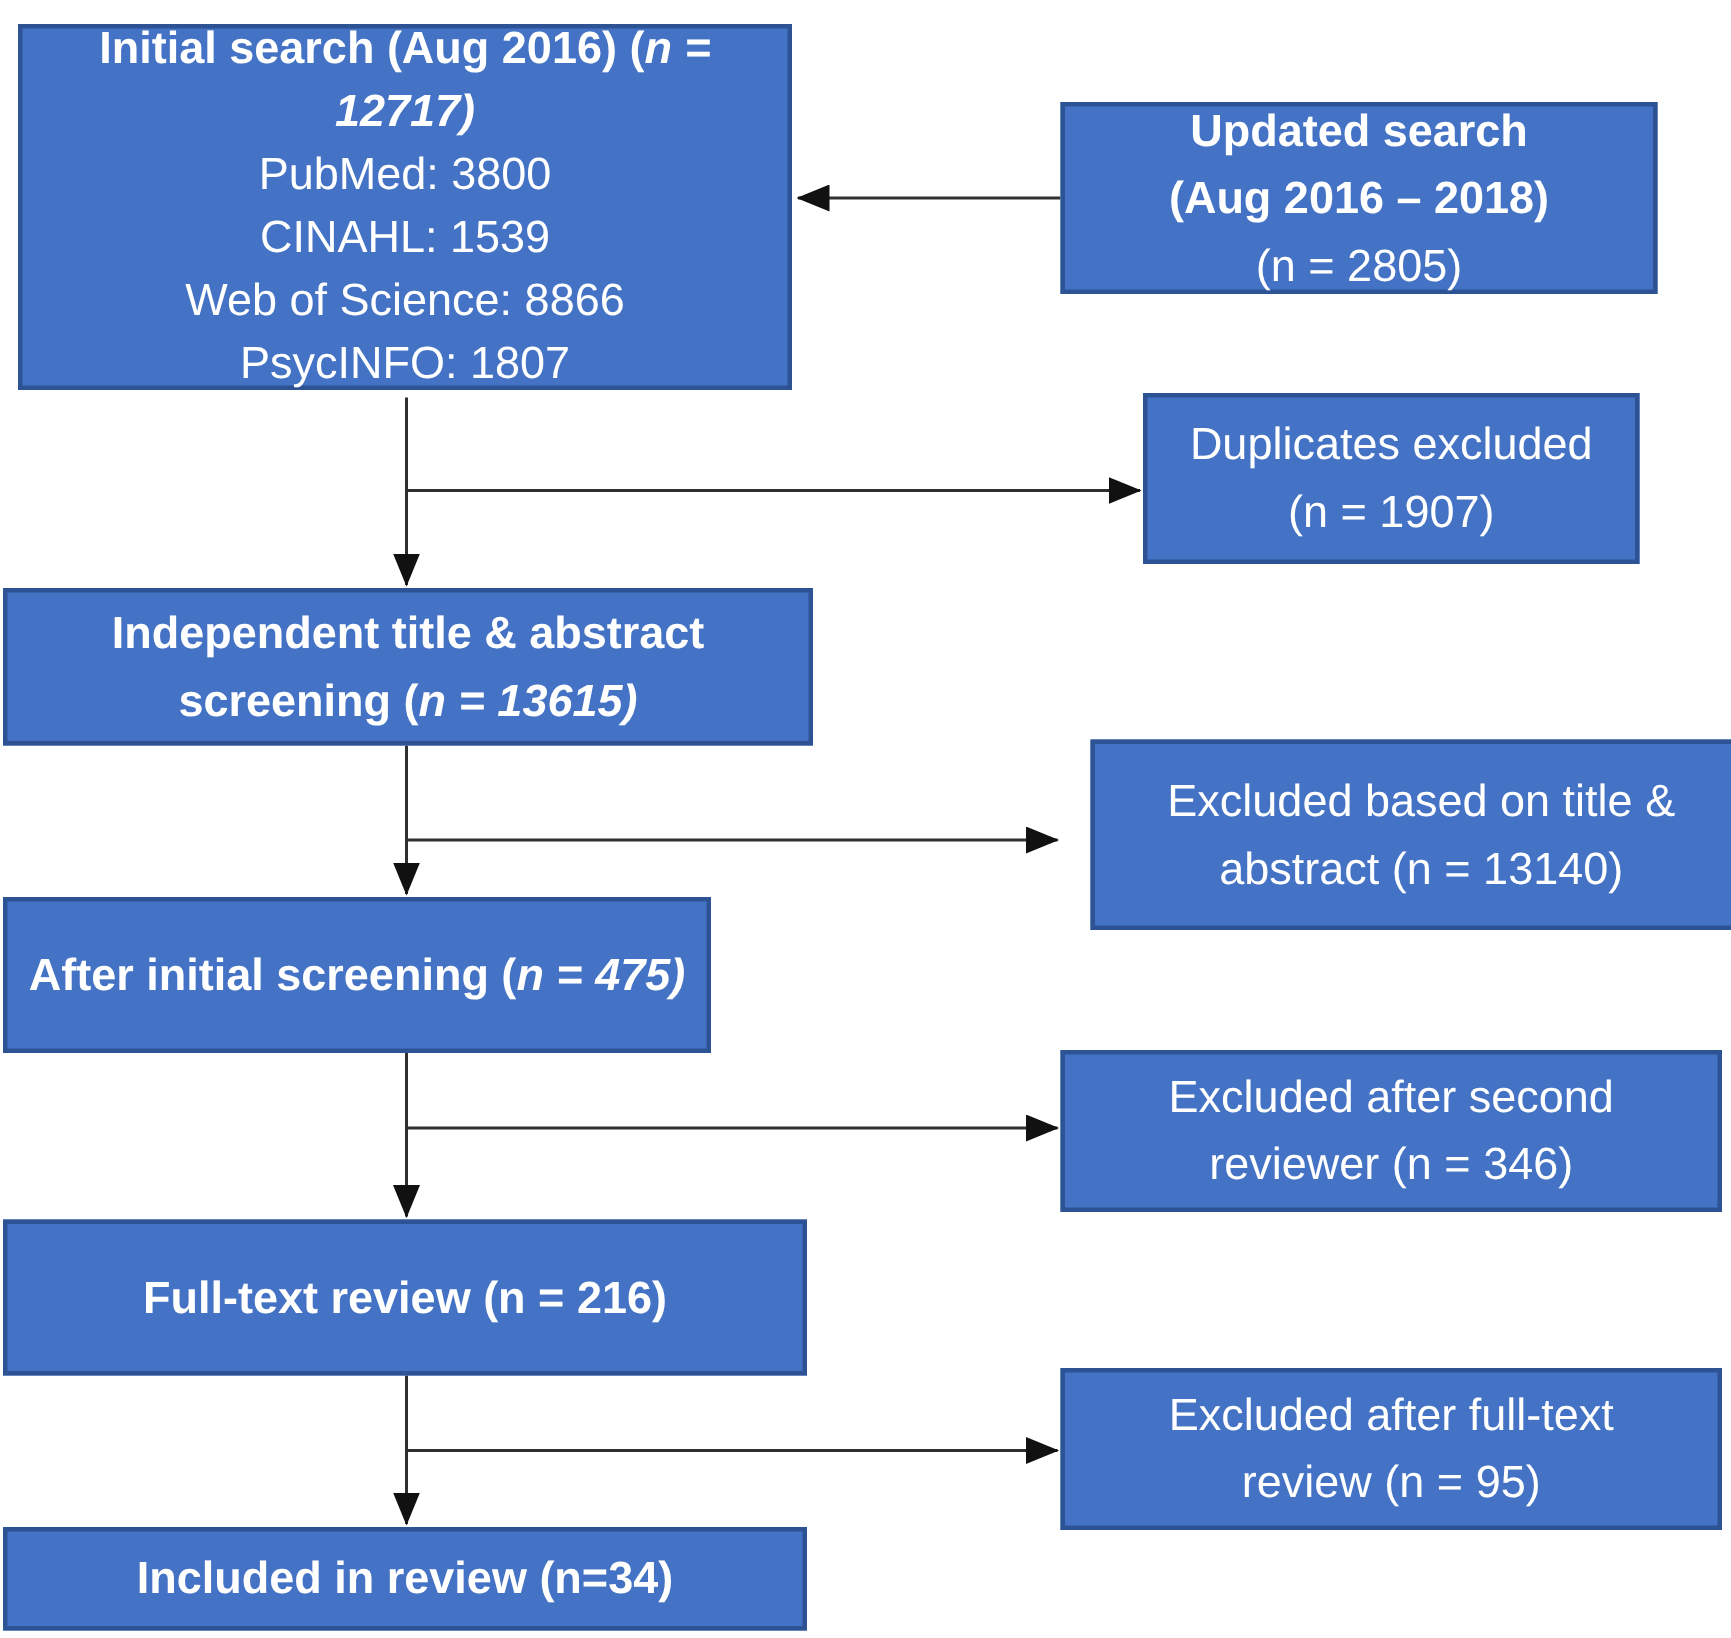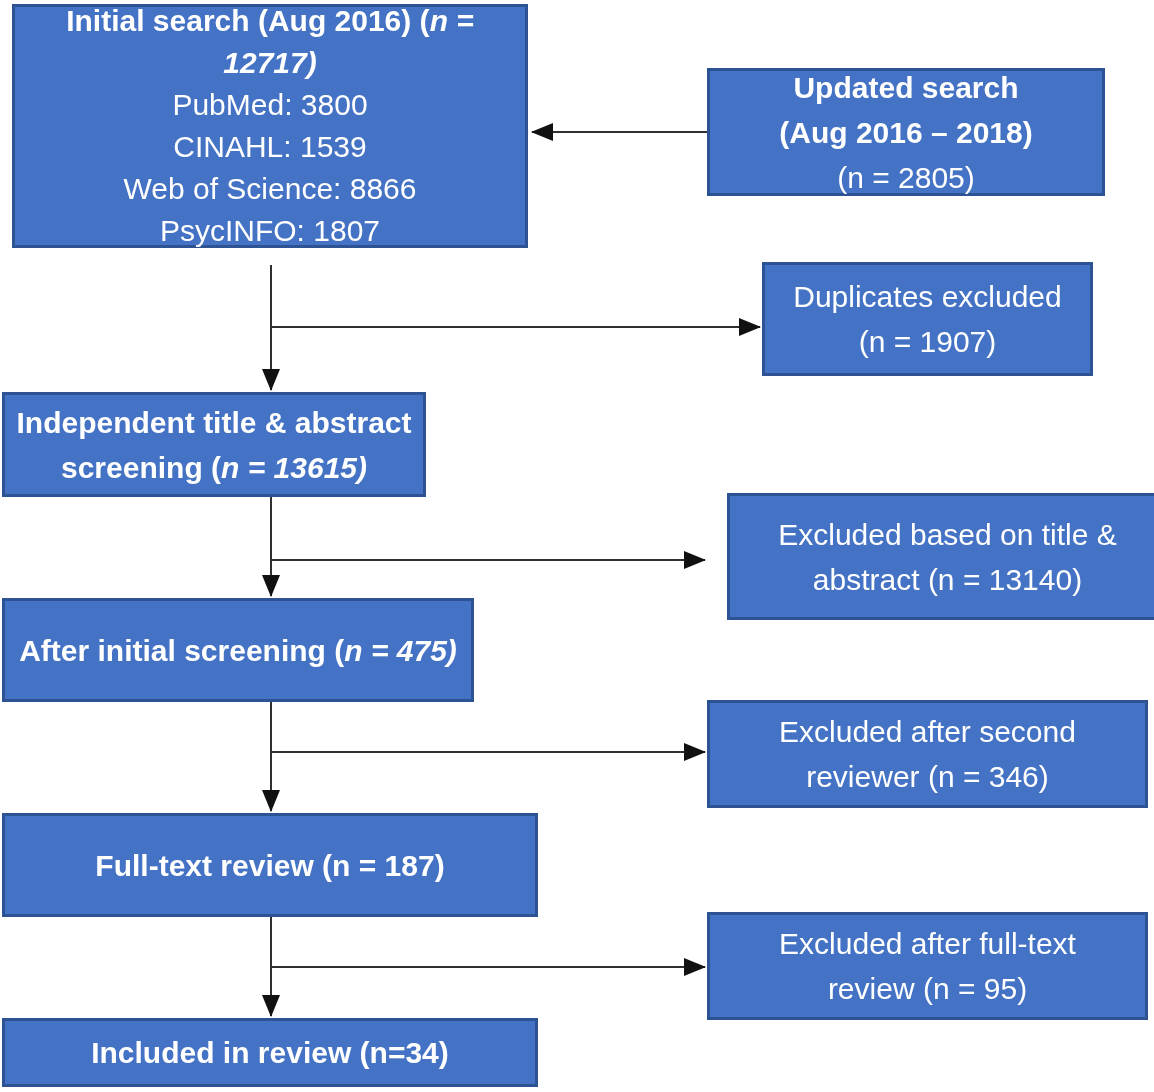--- a/index.html
+++ b/index.html
@@ -36,22 +36,22 @@
     justify-content: center;
     text-align: center;
     font-size: 30px;
     line-height: 45px;
   }
   .box .line { white-space: nowrap; }
   .bold { font-weight: bold; }
   .ital { font-style: italic; }
 
   
-  #box-initial-search      { left: 12px;  top: 4px;    width: 516px; height: 244px; line-height: 42px; justify-content: center; }
-  #box-independent-screening { left: 2px; top: 392px;  width: 424px; height: 105px; }
+  #box-initial-search      { left: 12px;  top: 16px;    width: 516px; height: 244px; line-height: 42px; justify-content: center; }
+  #box-independent-screening { left: 2px; top: 392px;  width: 540px; height: 105px; }
   #box-after-initial       { left: 2px;   top: 598px;  width: 472px; height: 104px; }
   #box-full-text           { left: 2px;   top: 813px;  width: 536px; height: 104px; }
   #box-included            { left: 2px;   top: 1018px; width: 536px; height: 69px; }
 
   
   #box-updated-search      { left: 707px; top: 68px;   width: 398px; height: 128px; }
   #box-duplicates          { left: 762px; top: 262px;  width: 331px; height: 114px; }
   #box-excluded-title      { left: 707px; top: 493px;  width: 441px; height: 127px; margin-left: 20px; }
   #box-excluded-second     { left: 707px; top: 700px;  width: 441px; height: 108px; }
   #box-excluded-fulltext   { left: 707px; top: 912px;  width: 441px; height: 108px; }
@@ -120,21 +120,21 @@
   <div class="box" id="box-after-initial">
     <div class="line bold"><span>After initial screening (</span><span class="ital">n = 475)</span></div>
   </div>
 
   <div class="box" id="box-excluded-second">
     <div class="line">Excluded after second</div>
     <div class="line">reviewer (n = 346)</div>
   </div>
 
   <div class="box" id="box-full-text">
-    <div class="line bold">Full-text review (n = 187)</div>
+    <div class="line bold">Full-text review (n = 216)</div>
   </div>
 
   <div class="box" id="box-excluded-fulltext">
     <div class="line">Excluded after full-text</div>
     <div class="line">review (n = 95)</div>
   </div>
 
   <div class="box" id="box-included">
     <div class="line bold">Included in review (n=34)</div>
   </div>

